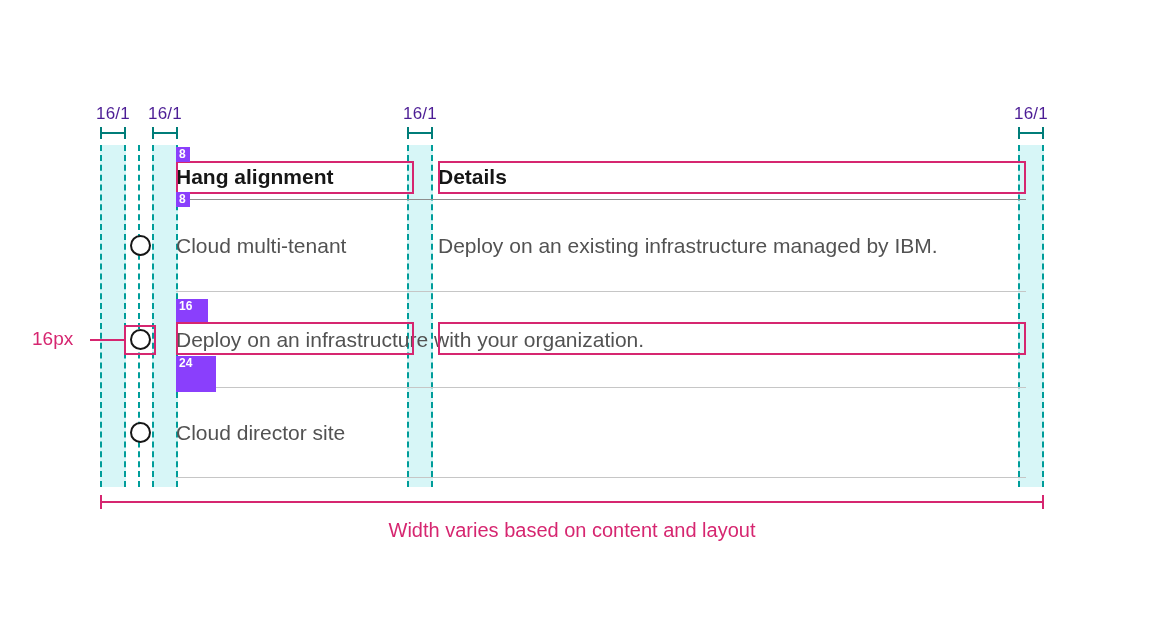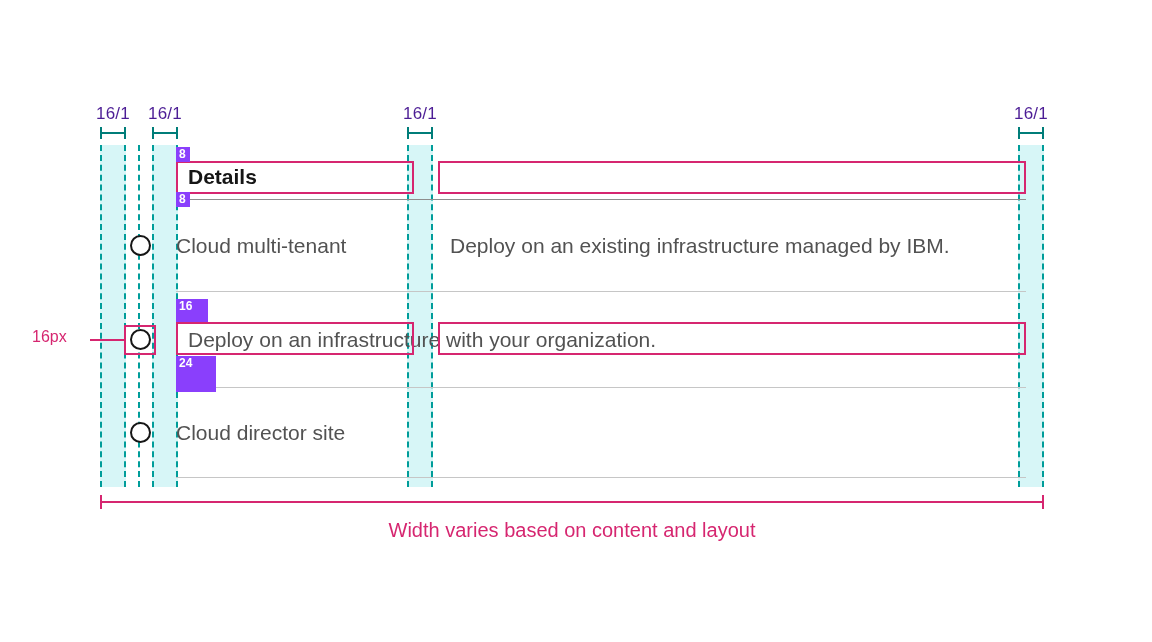--- a/index.html
+++ b/index.html
@@ -85,21 +85,21 @@
     transform: translateY(-50%);
     width: 22px; height: 22px;
   }
   .radio-circle {
     width: 21px; height: 21px;
     border: 2px solid #161616;
     border-radius: 50%;
     background: #fff;
   }
   .c-name  { width: 262px; flex: none; }
-  .c-detail{ flex: 1; padding-left: 12px; }
+  .c-detail{ flex: 1; }
   .txt {
     font-size: 21px;
     color: #525252;
     white-space: nowrap;
     line-height: 1;
   }
   .txt.head { color: #161616; font-weight: bold; }
 
   
   .outline {
@@ -119,21 +119,21 @@
     color: #ffffff;
     font-size: 12px;
     font-weight: bold;
     line-height: 13px;
   }
 
   
   .callout-label {
     position: absolute;
     color: #d62670;
-    font-size: 16px;
+    font-size: 19px;
   }
   .callout-line {
     position: absolute;
     height: 0;
     border-top: 2px solid #d62670;
   }
 
   
   .dim { position: absolute; }
   .dim .dbar {
@@ -188,20 +188,23 @@
   <div class="ruler" style="left:1018px; width:26px; top:104px; height:38px;">
     <span class="rlabel">16/1</span>
     <span class="rbar"></span>
     <span class="rcap l"></span>
     <span class="rcap r"></span>
   </div>
 
   <div class="table">
 
     <div class="trow header" style="height:45px;">
+      <div class="c-name">
+        <span class="txt head">Hang alignment</span>
+      </div>
       <div class="c-detail">
         <span class="txt head">Details</span>
       </div>
     </div>
 
     <div class="trow" style="height:92px;">
       <div class="cell-radio">
         <div class="radio-circle"></div>
       </div>
       <div class="c-name">

